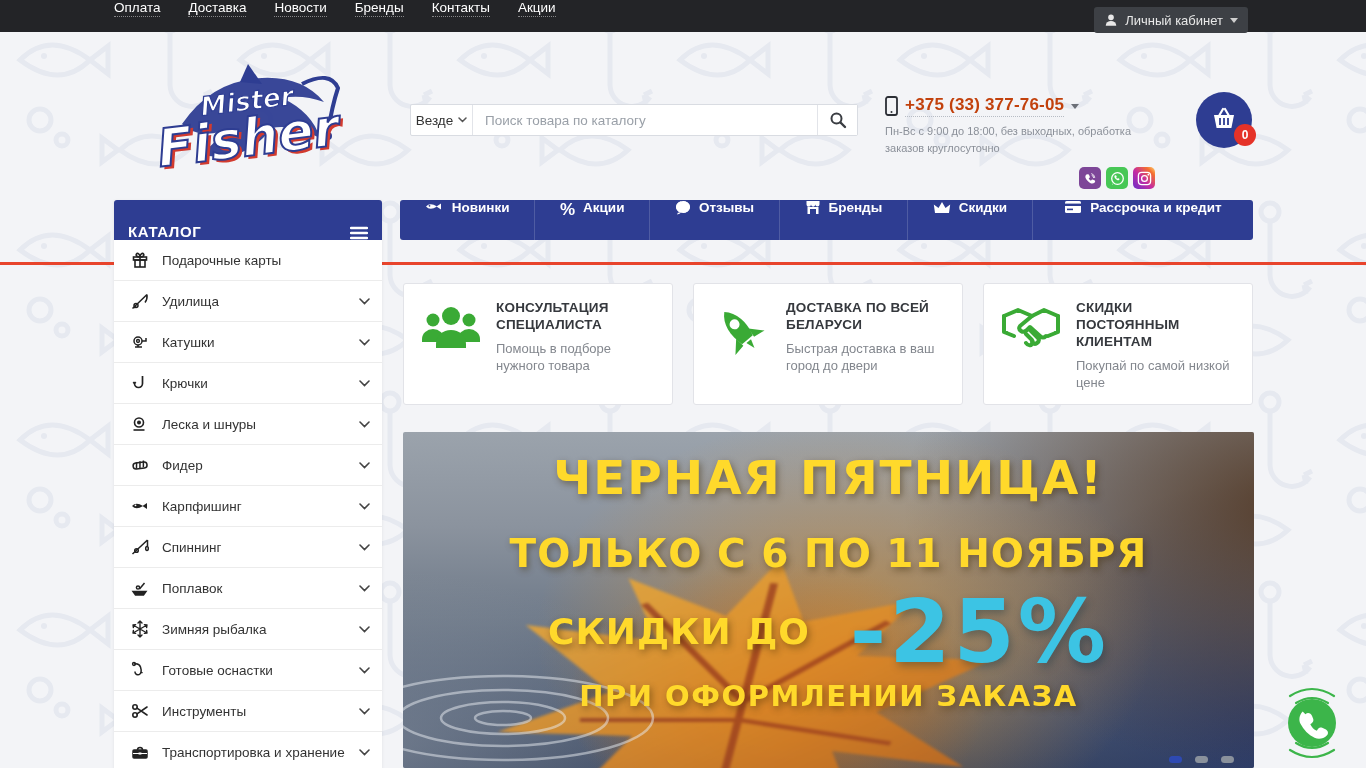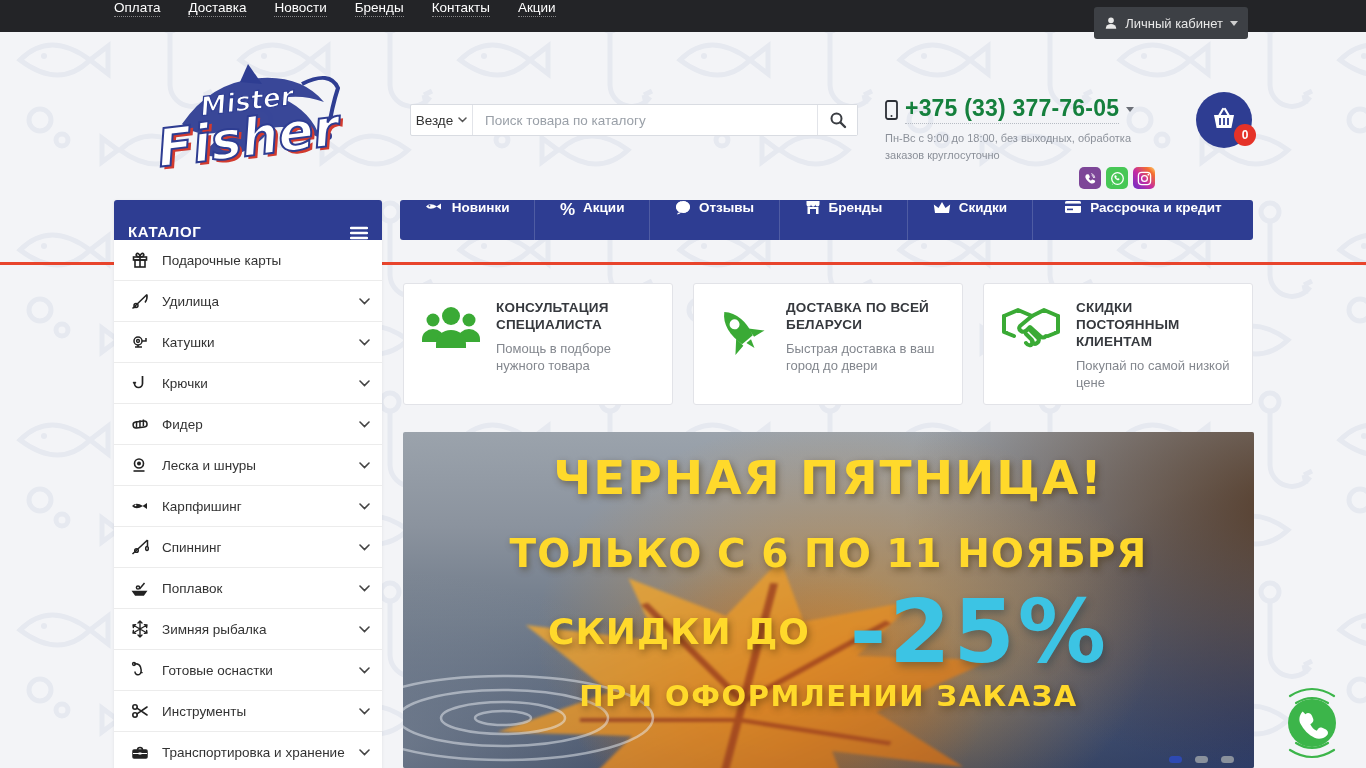--- a/index.html
+++ b/index.html
@@ -7,36 +7,36 @@
   body { font-family:"Liberation Sans", sans-serif; }
   .page { position:relative; width:1366px; height:768px; overflow:hidden; background:#f3f4f7; margin:0 auto; }
 
   
   .bg-pattern { position:absolute; inset:0; z-index:0; pointer-events:none; }
 
   
   .topbar { position:absolute; left:0; top:0; width:1366px; height:32px; background:#232427; z-index:5; display:flex; align-items:flex-start; }
   .topbar-menu { display:flex; gap:28px; margin-left:114px; }
   .topbar-link { color:#fff; font-size:13.5px; cursor:pointer; border-bottom:1px dotted rgba(255,255,255,.45); padding-bottom:1px; }
-  .account-btn { position:absolute; right:118px; top:7px; height:26px; background:#3d4045; border-radius:3px; color:#e8e8e8; font-size:13px; display:flex; align-items:center; gap:7px; padding:16px 10px; cursor:pointer; }
+  .account-btn { position:absolute; right:118px; top:7px; height:26px; background:#3d4045; border-radius:3px; color:#e8e8e8; font-size:13px; display:flex; align-items:center; gap:7px; padding:10px 10px; cursor:pointer; }
   .caret-down { width:0; height:0; border-left:4px solid transparent; border-right:4px solid transparent; border-top:5px solid #cfcfcf; }
 
   
   .header { position:absolute; left:0; top:40px; width:1366px; height:225px; z-index:2; }
   .logo { position:absolute; left:152px; top:14px; width:196px; height:136px; cursor:pointer; }
 
   .search-group { position:absolute; left:410px; top:64px; width:448px; height:32px; display:flex; background:#fff; border:1px solid #d9dce2; border-radius:2px; z-index:3; }
   .search-scope { width:62px; display:flex; align-items:center; justify-content:center; gap:5px; font-size:13.5px; color:#333; border-right:1px solid #e2e4e9; cursor:pointer; }
   .search-input { flex:1; border:0; outline:none; padding:0 12px; font-size:13.5px; color:#444; font-family:"Liberation Sans",sans-serif; background:transparent; }
   .search-input::placeholder { color:#9aa0a8; }
   .search-btn { width:40px; border-left:1px solid #e2e4e9; display:flex; align-items:center; justify-content:center; cursor:pointer; background:#fff; }
 
   .phone-block { position:absolute; left:885px; top:55px; width:260px; }
   .phone-row { display:flex; align-items:center; gap:7px; cursor:pointer; }
-  .phone-number { font-size:23px; font-weight:bold; color:#15803d; letter-spacing:.2px; border-bottom:1px dotted #b7bcc4; padding-bottom:1px; }
+  .phone-number { font-size:17px; font-weight:bold; color:#c2410c; letter-spacing:.2px; border-bottom:1px dotted #b7bcc4; padding-bottom:1px; }
   .schedule { margin-top:6px; font-size:11px; line-height:1.55; color:#8b9099; width:248px; }
 
   .socials { position:absolute; left:1079px; top:127px; display:flex; gap:5px; }
   .soc { width:22px; height:22px; border-radius:5px; display:flex; align-items:center; justify-content:center; cursor:pointer; }
   .soc.viber { background:#7d4698; }
   .soc.whatsapp { background:#47c756; }
   .soc.instagram { background:linear-gradient(45deg,#6a2fc9 0%,#c32aa3 45%,#f46f30 80%,#ffd56f 100%); }
 
   .cart { position:absolute; left:1196px; top:52px; width:56px; height:56px; background:#2e3d92; border-radius:50%; display:flex; align-items:center; justify-content:center; cursor:pointer; }
   .cart-badge { position:absolute; right:-4px; bottom:2px; width:22px; height:22px; background:#e53228; color:#fff; border-radius:50%; font-size:12px; font-weight:bold; display:flex; align-items:center; justify-content:center; }
@@ -264,40 +264,40 @@
           </svg>
         </span>
         <span class="cat-label">Крючки</span>
         <svg class="cat-chev" width="11" height="7" viewBox="0 0 11 7">
             <path d="M1 1 L5.5 5.5 L10 1" stroke="#444" stroke-width="1.6" fill="none" stroke-linecap="round"></path>
           </svg>
       </div>
 
       <div class="cat-item">
         <span class="cat-ico">
-          <svg width="20" height="20" viewBox="0 0 20 20" fill="none" stroke="#222" stroke-width="1.5">
-            <rect x="3" y="7.5" width="14" height="6" rx="3" transform="rotate(-8 10 10)"></rect>
-            <path d="M7 6.8 l-1 6.4 M10.5 6.4 l-1 6.6 M14 6 l-1 6.8" transform="rotate(-8 10 10)"></path>
-          </svg>
-        </span>
-        <span class="cat-label">Фидер</span>
-        <svg class="cat-chev" width="11" height="7" viewBox="0 0 11 7">
-            <path d="M1 1 L5.5 5.5 L10 1" stroke="#444" stroke-width="1.6" fill="none" stroke-linecap="round"></path>
-          </svg>
-      </div>
-
-      <div class="cat-item">
-        <span class="cat-ico">
           <svg width="20" height="20" viewBox="0 0 20 20" fill="none" stroke="#222" stroke-width="1.6">
             <circle cx="9" cy="8.5" r="4.5"></circle>
               <circle cx="9" cy="8.5" r="1.2" fill="#222"></circle>
               <path d="M3.5 16 h11"></path>
           </svg>
         </span>
         <span class="cat-label">Леска и шнуры</span>
+        <svg class="cat-chev" width="11" height="7" viewBox="0 0 11 7">
+            <path d="M1 1 L5.5 5.5 L10 1" stroke="#444" stroke-width="1.6" fill="none" stroke-linecap="round"></path>
+          </svg>
+      </div>
+
+      <div class="cat-item">
+        <span class="cat-ico">
+          <svg width="20" height="20" viewBox="0 0 20 20" fill="none" stroke="#222" stroke-width="1.5">
+            <rect x="3" y="7.5" width="14" height="6" rx="3" transform="rotate(-8 10 10)"></rect>
+            <path d="M7 6.8 l-1 6.4 M10.5 6.4 l-1 6.6 M14 6 l-1 6.8" transform="rotate(-8 10 10)"></path>
+          </svg>
+        </span>
+        <span class="cat-label">Фидер</span>
         <svg class="cat-chev" width="11" height="7" viewBox="0 0 11 7">
             <path d="M1 1 L5.5 5.5 L10 1" stroke="#444" stroke-width="1.6" fill="none" stroke-linecap="round"></path>
           </svg>
       </div>
 
       <div class="cat-item">
         <span class="cat-ico">
           <svg width="20" height="20" viewBox="0 0 20 20">
             <path d="M2 10 q4 -4.5 11 0 q-7 4.5 -11 0 z" fill="#222"></path>
             <path d="M12.5 10 l4.5 -3 v6 z" fill="#222"></path>

